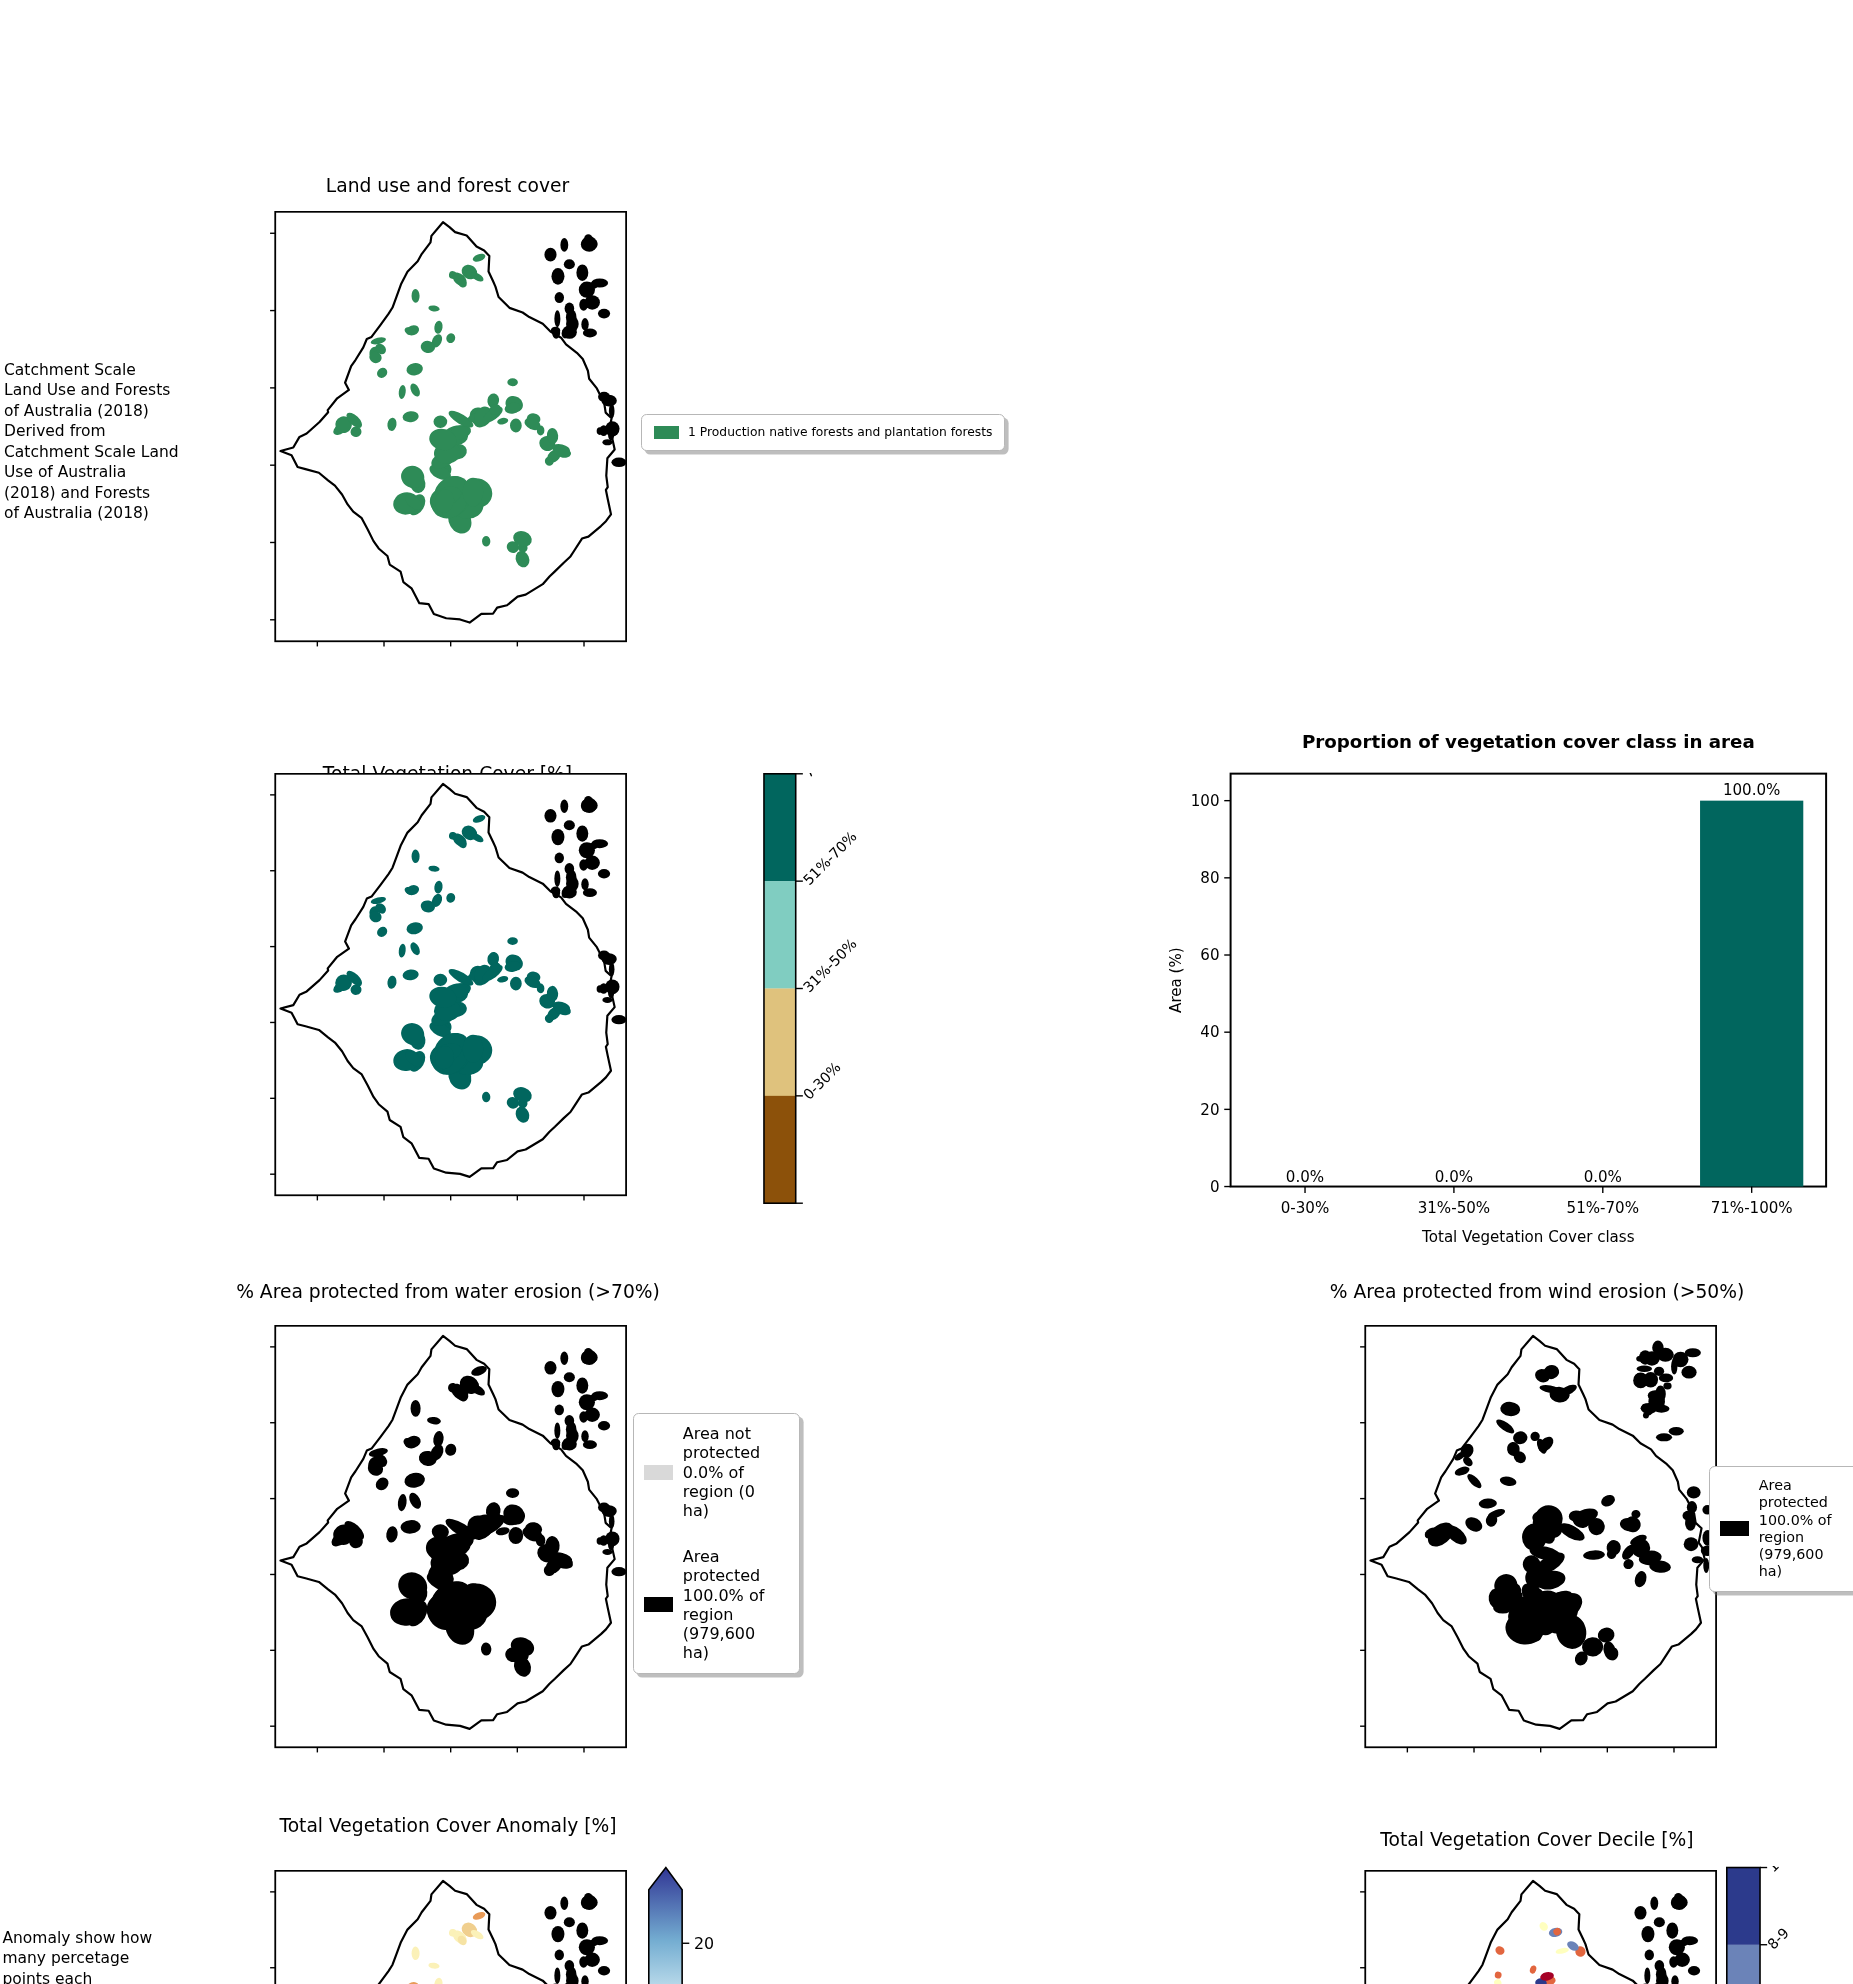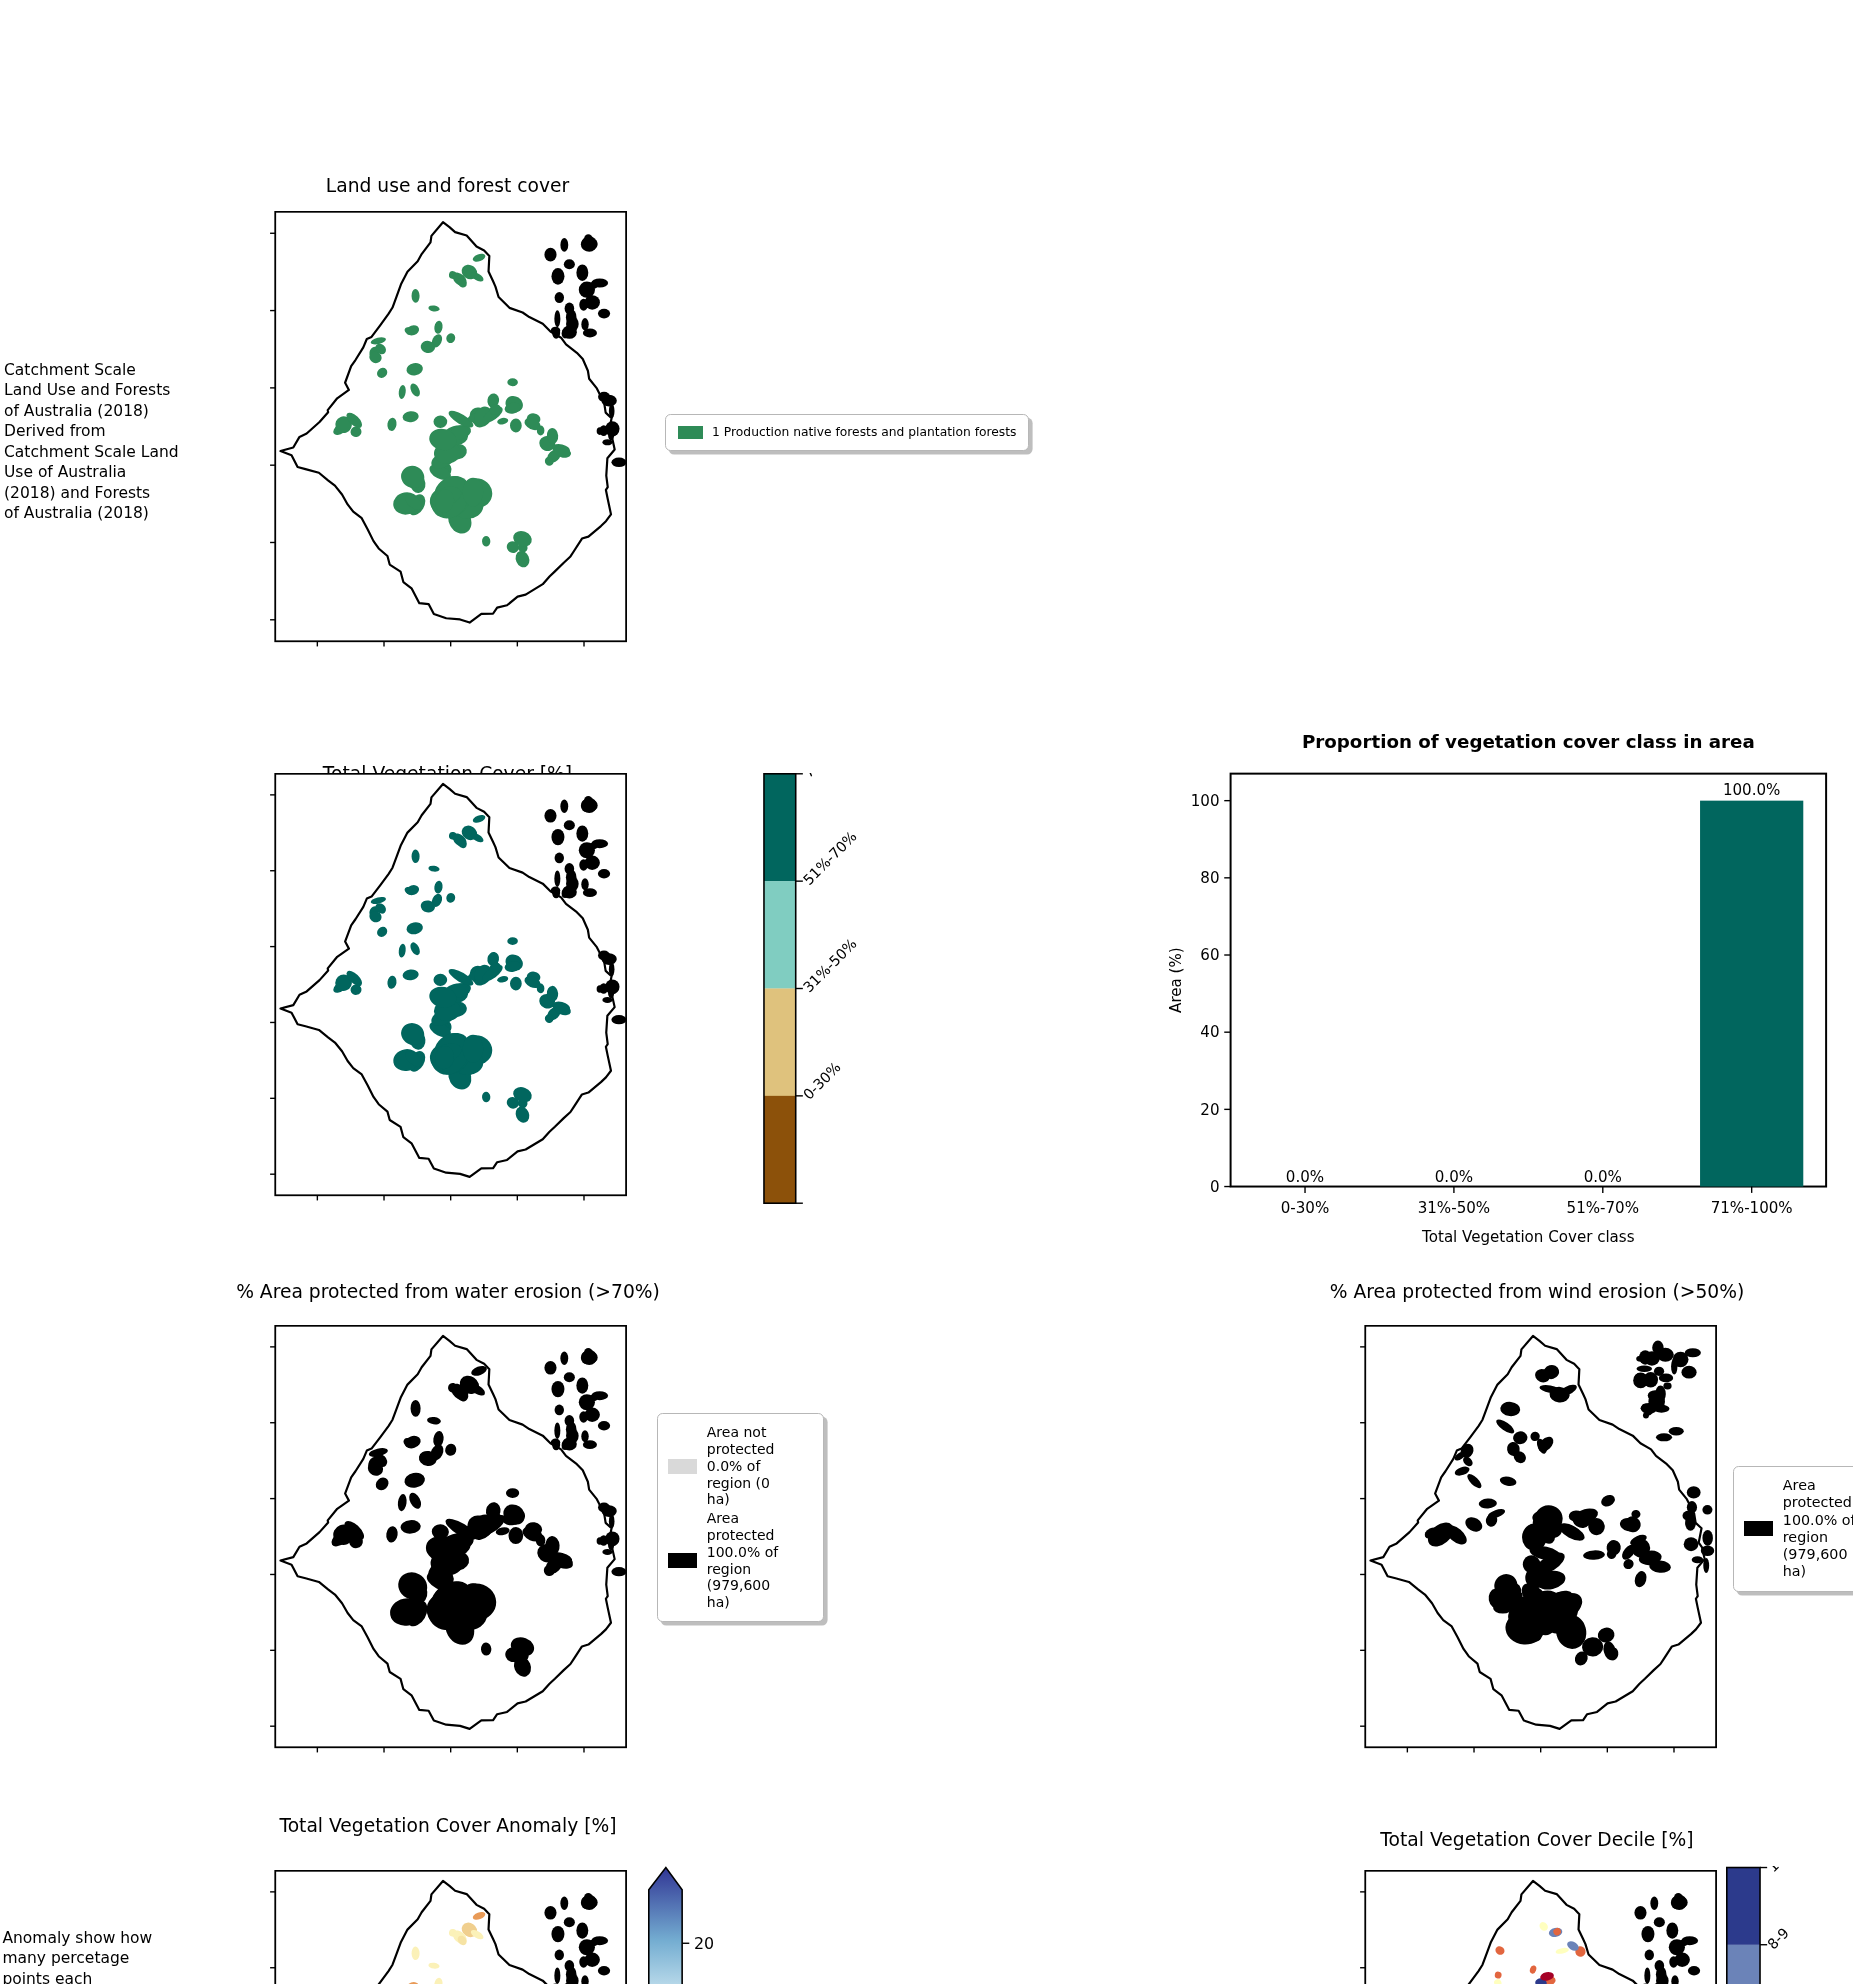--- a/index.html
+++ b/index.html
@@ -4,30 +4,30 @@
 <style>
   html,body{margin:0;padding:0;background:#fff;}
   .page{position:relative;width:1854px;height:2536px;background:#fff;overflow:hidden;
         font-family:"DejaVu Sans","Liberation Sans",sans-serif;color:#000;}
   .h1{position:absolute;left:176px;top:3.2px;font-size:33px;font-weight:bold;letter-spacing:0;}
   .ptitle{position:absolute;font-size:18.7px;font-weight:normal;text-align:center;}
   .note{position:absolute;font-size:15.5px;line-height:1.32;white-space:pre-line;}
   .map,.cbar,.chart{position:absolute;}
   .legendbox{position:absolute;background:#fff;border:1.2px solid #b7b7b7;border-radius:5.6px;
              box-shadow:3.6px 3.6px 0 rgba(110,110,110,.45);display:flex;flex-direction:column;
-             justify-content:flex-start;margin-left:24px;}
+             justify-content:flex-start;}
   .lrow{display:flex;align-items:center;gap:10.3px;}
   .lrow .sw{flex:0 0 auto;}
   .sw{display:inline-block;}
   .ltext{white-space:pre-line;line-height:1.2;}
   
   .legend-landuse{left:641px;top:414px;height:35px;padding:0 12px;flex-direction:row;align-items:center;display:flex;gap:9.5px;font-size:12.3px;}
   .legend-landuse .sw{width:24.6px;height:12.7px;}
   
-  .legend-water{left:633px;top:1413px;width:146px;padding:10.3px 9.5px;gap:2px;font-size:14px;}
+  .legend-water{left:633px;top:1413px;width:146px;padding:10.3px 9.5px;gap:27px;font-size:16px;}
   .legend-water .sw{width:29px;height:15px;}
   
   .legend-wind{left:1709px;top:1466px;width:141px;padding:10.3px 9.5px;gap:12px;font-size:14.3px;}
   .legend-wind .sw{width:29px;height:15px;}
 </style>
 </head>
 <body>
 
 <div class="page">
 

